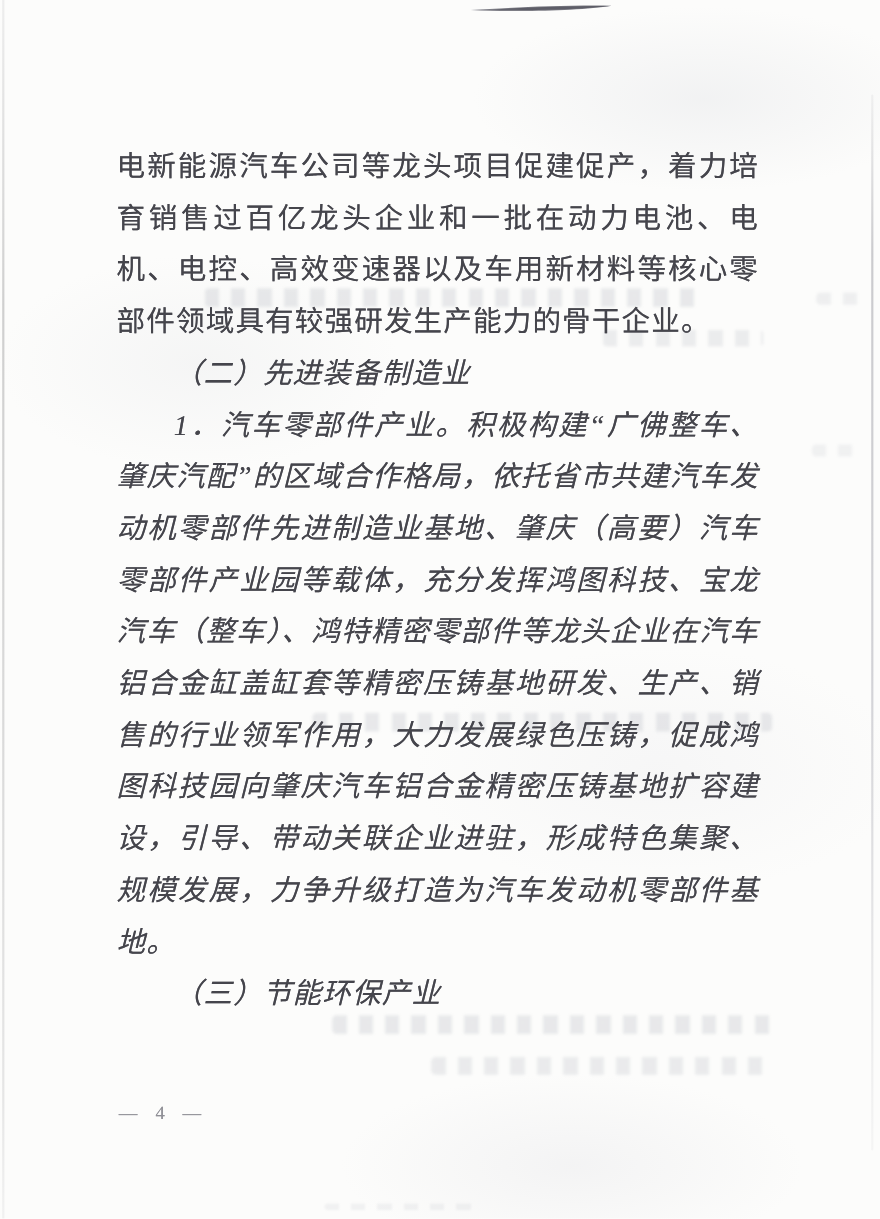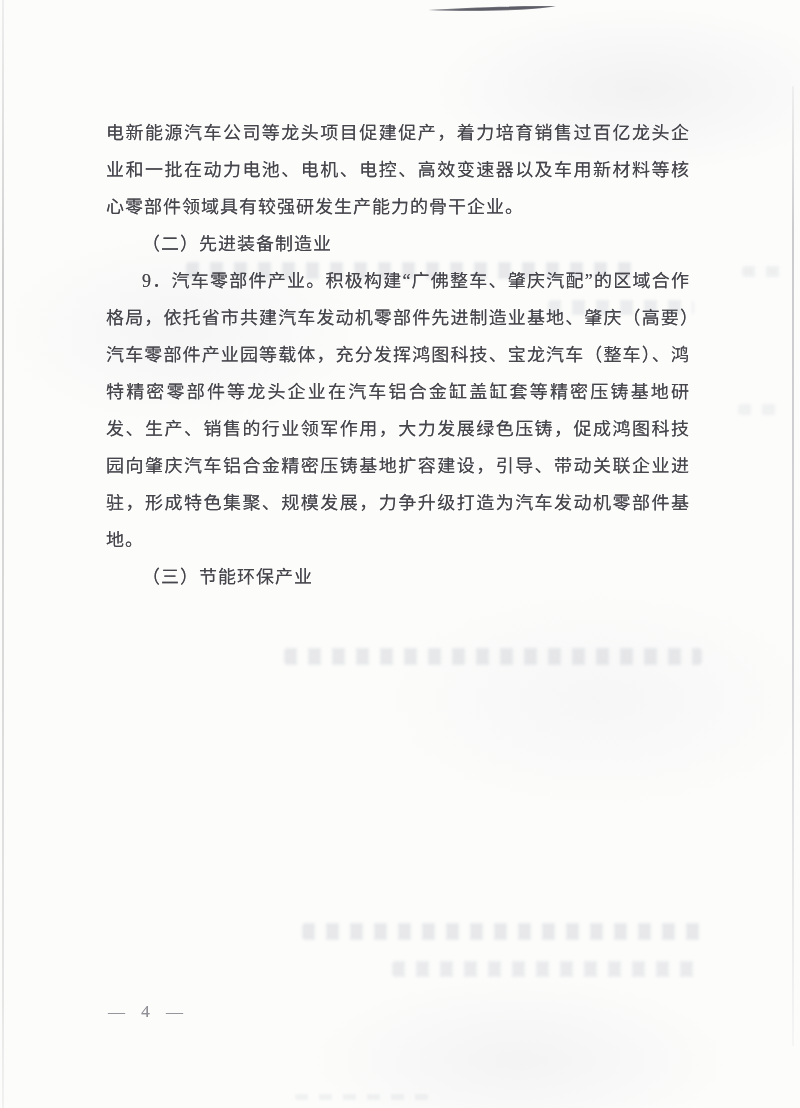--- a/index.html
+++ b/index.html
@@ -40,28 +40,28 @@
   .s1{left:186px;top:262px;width:452px;height:17px;}
   .s2{left:548px;top:300px;width:146px;height:15px;opacity:.42;}
   .s3{left:284px;top:648px;width:418px;height:17px;}
   .s4{left:302px;top:923px;width:402px;height:17px;}
   .s5{left:392px;top:961px;width:308px;height:16px;opacity:.45;}
   .s6{left:742px;top:266px;width:42px;height:11px;opacity:.35;}
   .s7{left:738px;top:404px;width:48px;height:11px;opacity:.3;}
   .s8{left:295px;top:1094px;width:135px;height:6px;opacity:.28;filter:blur(1px);}
   
   .content{
-    position:absolute;left:106px;top:115px;width:584px;
-    font-size:18px;line-height:37px;letter-spacing:1px;
+    position:absolute;left:106px;top:128px;width:584px;
+    font-size:26px;line-height:47px;letter-spacing:1px;
     color:#45454c;
     text-align:justify;
     text-shadow:0 0 .6px rgba(70,70,78,.75);
   }
   .content p{margin:0;padding:0;word-break:normal;}
-  .indent{text-indent:2em;}
+  .indent{text-indent:2em;font-style:italic;}
   .footer{
     position:absolute;left:108px;top:1002px;
     font-size:17px;letter-spacing:6px;
     color:#8f8f96;
     text-shadow:0 0 .5px rgba(143,143,150,.7);
   }
 </style>
 </head>
 <body>
 
@@ -82,19 +82,19 @@
   <div class="smudge s3"></div>
   <div class="smudge s4"></div>
   <div class="smudge s5"></div>
   <div class="smudge s6"></div>
   <div class="smudge s7"></div>
   <div class="smudge s8"></div>
 
   <div class="content">
     <p>电新能源汽车公司等龙头项目促建促产，着力培育销售过百亿龙头企业和一批在动力电池、电机、电控、高效变速器以及车用新材料等核心零部件领域具有较强研发生产能力的骨干企业。</p>
     <p class="indent">（二）先进装备制造业</p>
-    <p class="indent">9．汽车零部件产业。积极构建“广佛整车、肇庆汽配”的区域合作格局，依托省市共建汽车发动机零部件先进制造业基地、肇庆（高要）汽车零部件产业园等载体，充分发挥鸿图科技、宝龙汽车（整车）、鸿特精密零部件等龙头企业在汽车铝合金缸盖缸套等精密压铸基地研发、生产、销售的行业领军作用，大力发展绿色压铸，促成鸿图科技园向肇庆汽车铝合金精密压铸基地扩容建设，引导、带动关联企业进驻，形成特色集聚、规模发展，力争升级打造为汽车发动机零部件基地。</p>
+    <p class="indent">1．汽车零部件产业。积极构建“广佛整车、肇庆汽配”的区域合作格局，依托省市共建汽车发动机零部件先进制造业基地、肇庆（高要）汽车零部件产业园等载体，充分发挥鸿图科技、宝龙汽车（整车）、鸿特精密零部件等龙头企业在汽车铝合金缸盖缸套等精密压铸基地研发、生产、销售的行业领军作用，大力发展绿色压铸，促成鸿图科技园向肇庆汽车铝合金精密压铸基地扩容建设，引导、带动关联企业进驻，形成特色集聚、规模发展，力争升级打造为汽车发动机零部件基地。</p>
     <p class="indent">（三）节能环保产业</p>
   </div>
 
   <div class="footer">— 4 —</div>
 
 </div>
 
 </body></html>

